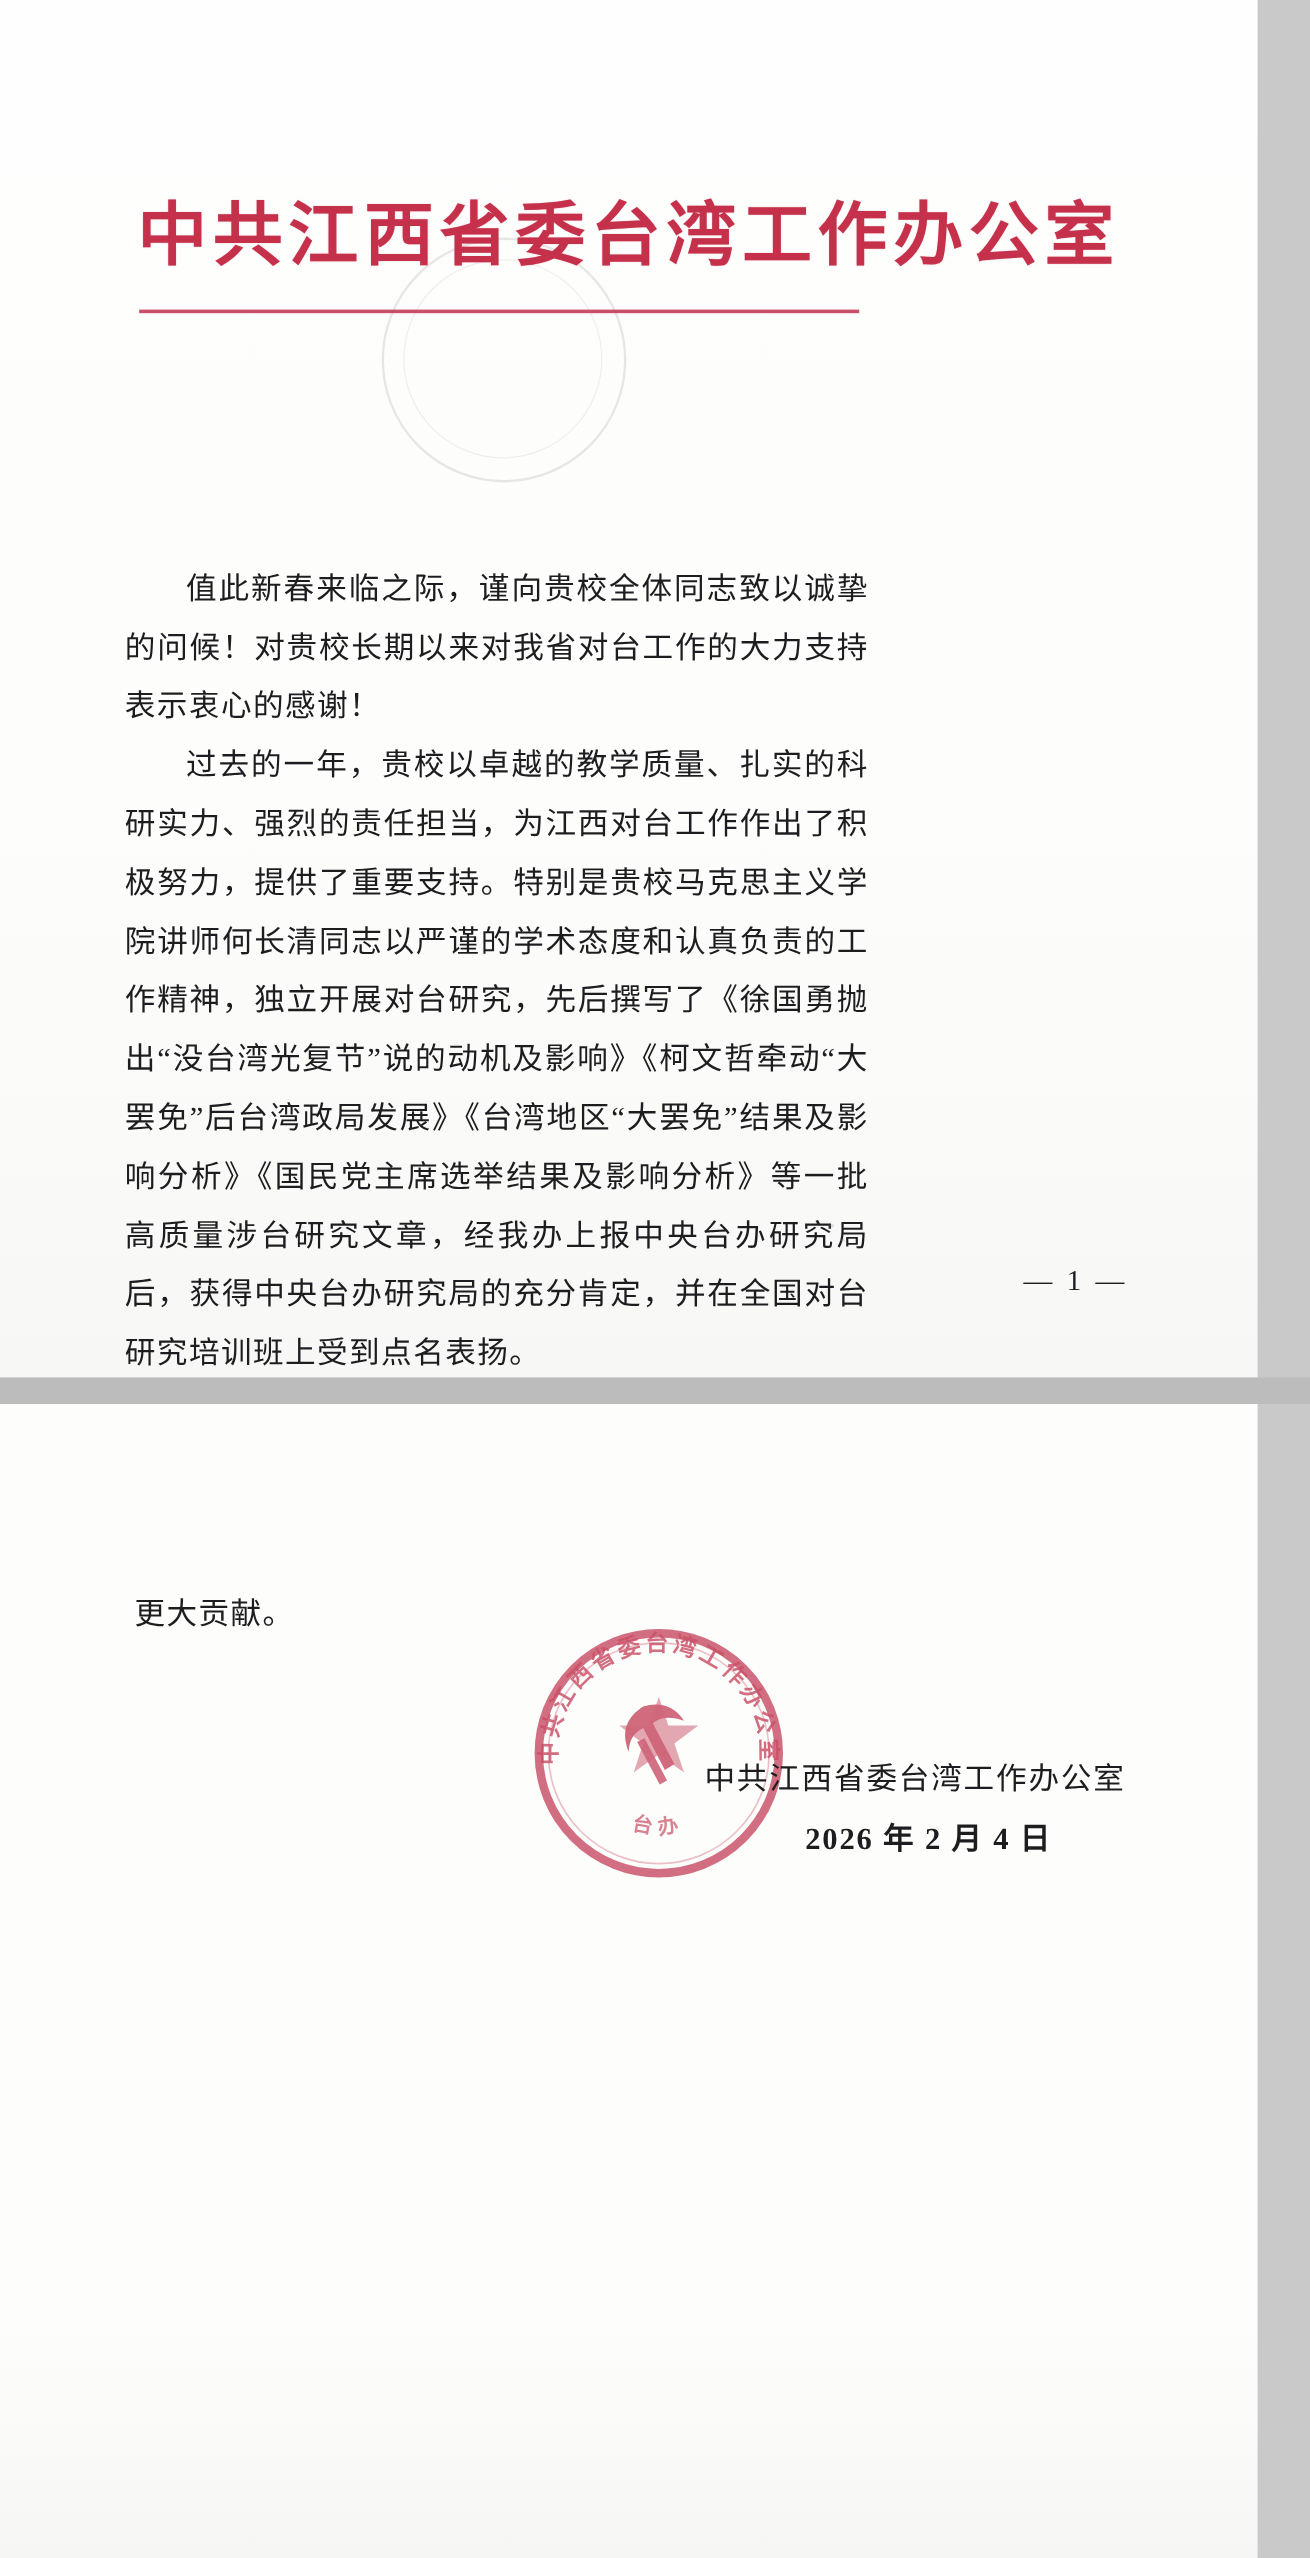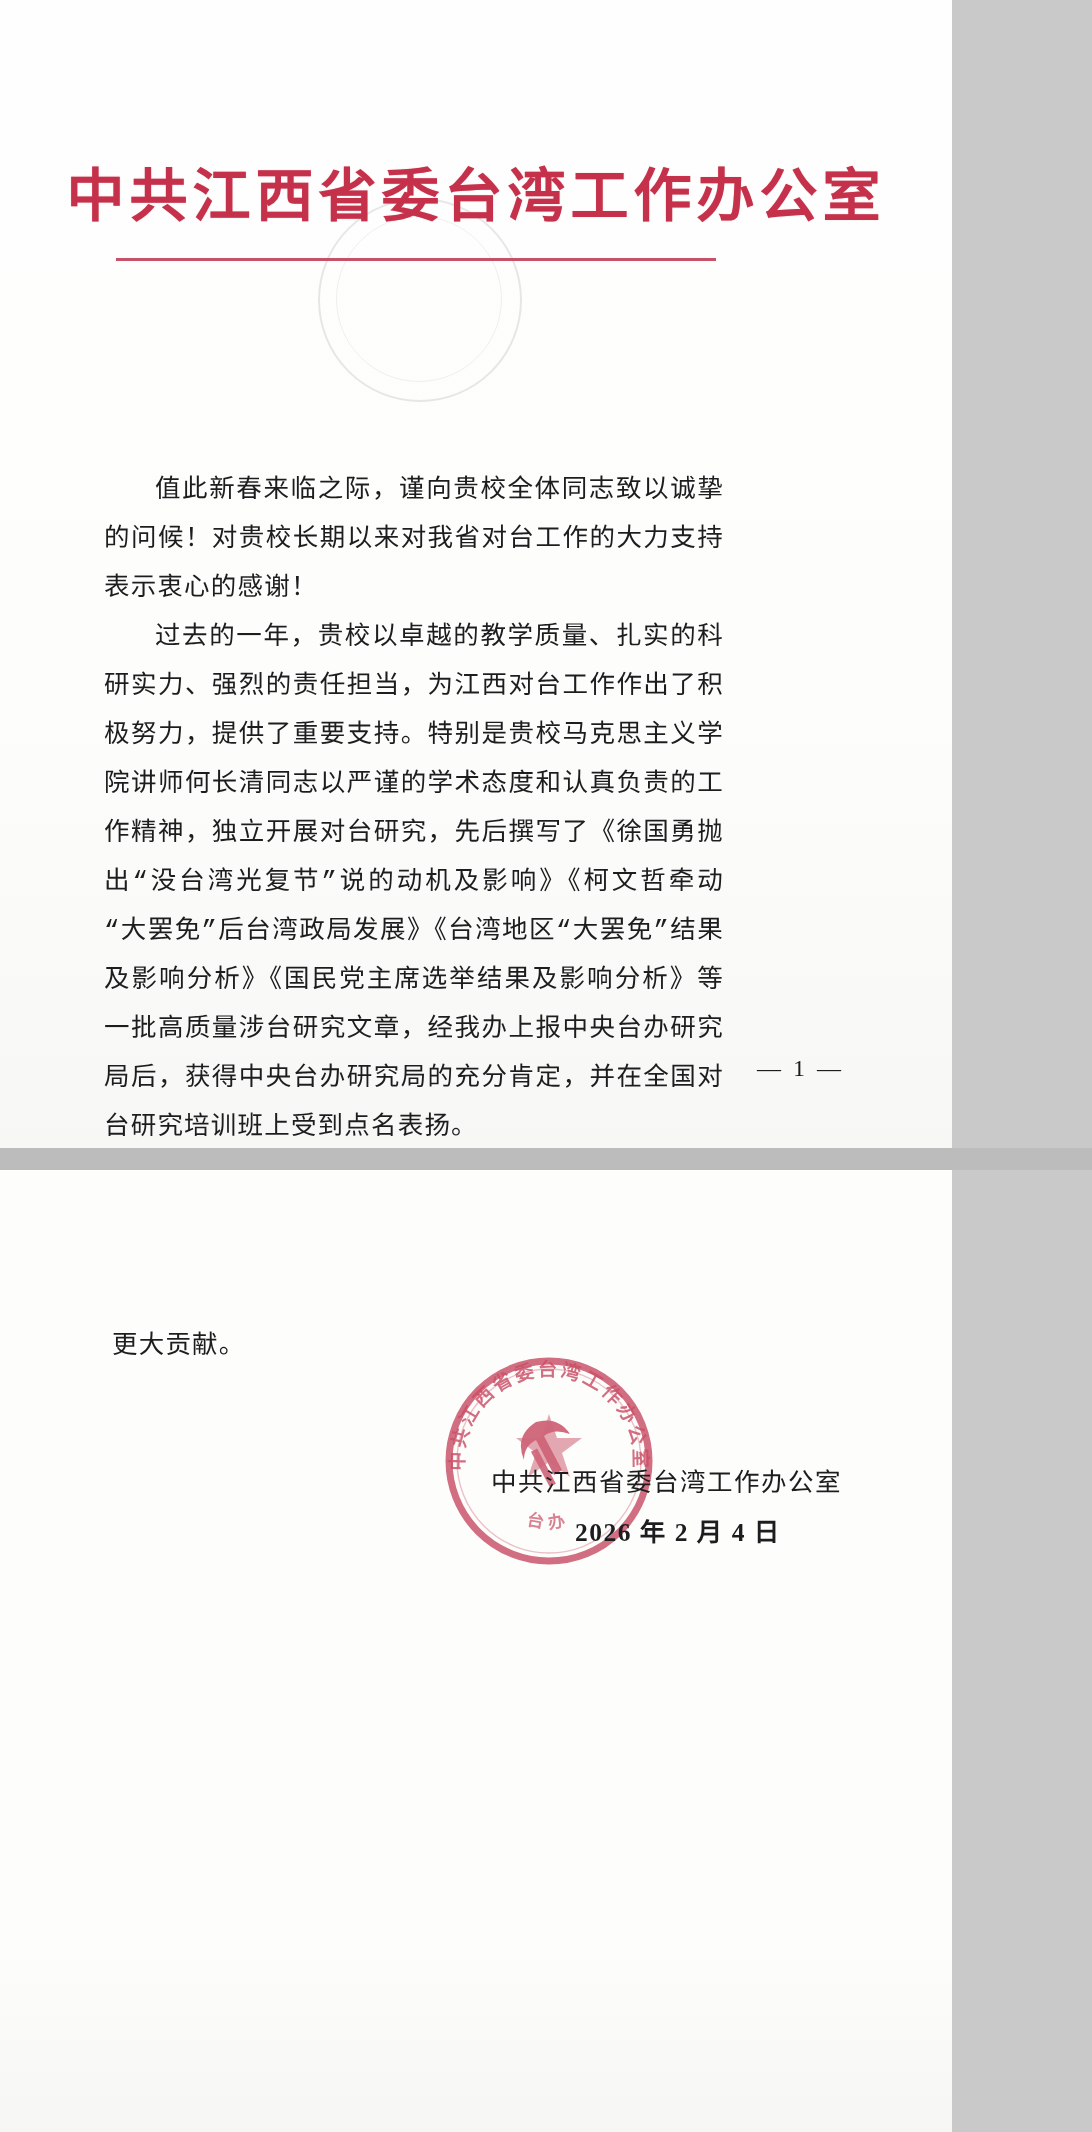--- a/index.html
+++ b/index.html
@@ -15,21 +15,21 @@
     height: 2132px;
     position: relative;
     background: #c9c9c9;
     overflow: hidden;
   }
 
   
   .page {
     position: absolute;
     left: 0;
-    width: 952px;
+    width: 1048px;
     background: #fdfdfb;
   }
   .page-one {
     top: 0;
     height: 1148px;
     background: linear-gradient(180deg,#fefefe 0%, #fdfdfb 60%, #f7f7f5 100%);
   }
   .page-gap {
     position: absolute;
     top: 1148px;
@@ -120,21 +120,20 @@
     font-family: "Liberation Serif", "DejaVu Serif", serif;
   }
   .salutation {
     margin: 0 0 2px 0;
   }
   .para {
     margin: 0;
     text-indent: 2em;
     text-align: justify;
     text-justify: inter-ideograph;
-    font-family: Liberation Mono, monospace;
   }
 
   
   .page-number {
     position: absolute;
     bottom: 66px;
     right: 108px;
     font-size: 24px;
     letter-spacing: 3px;
     color: #1d1d20;

